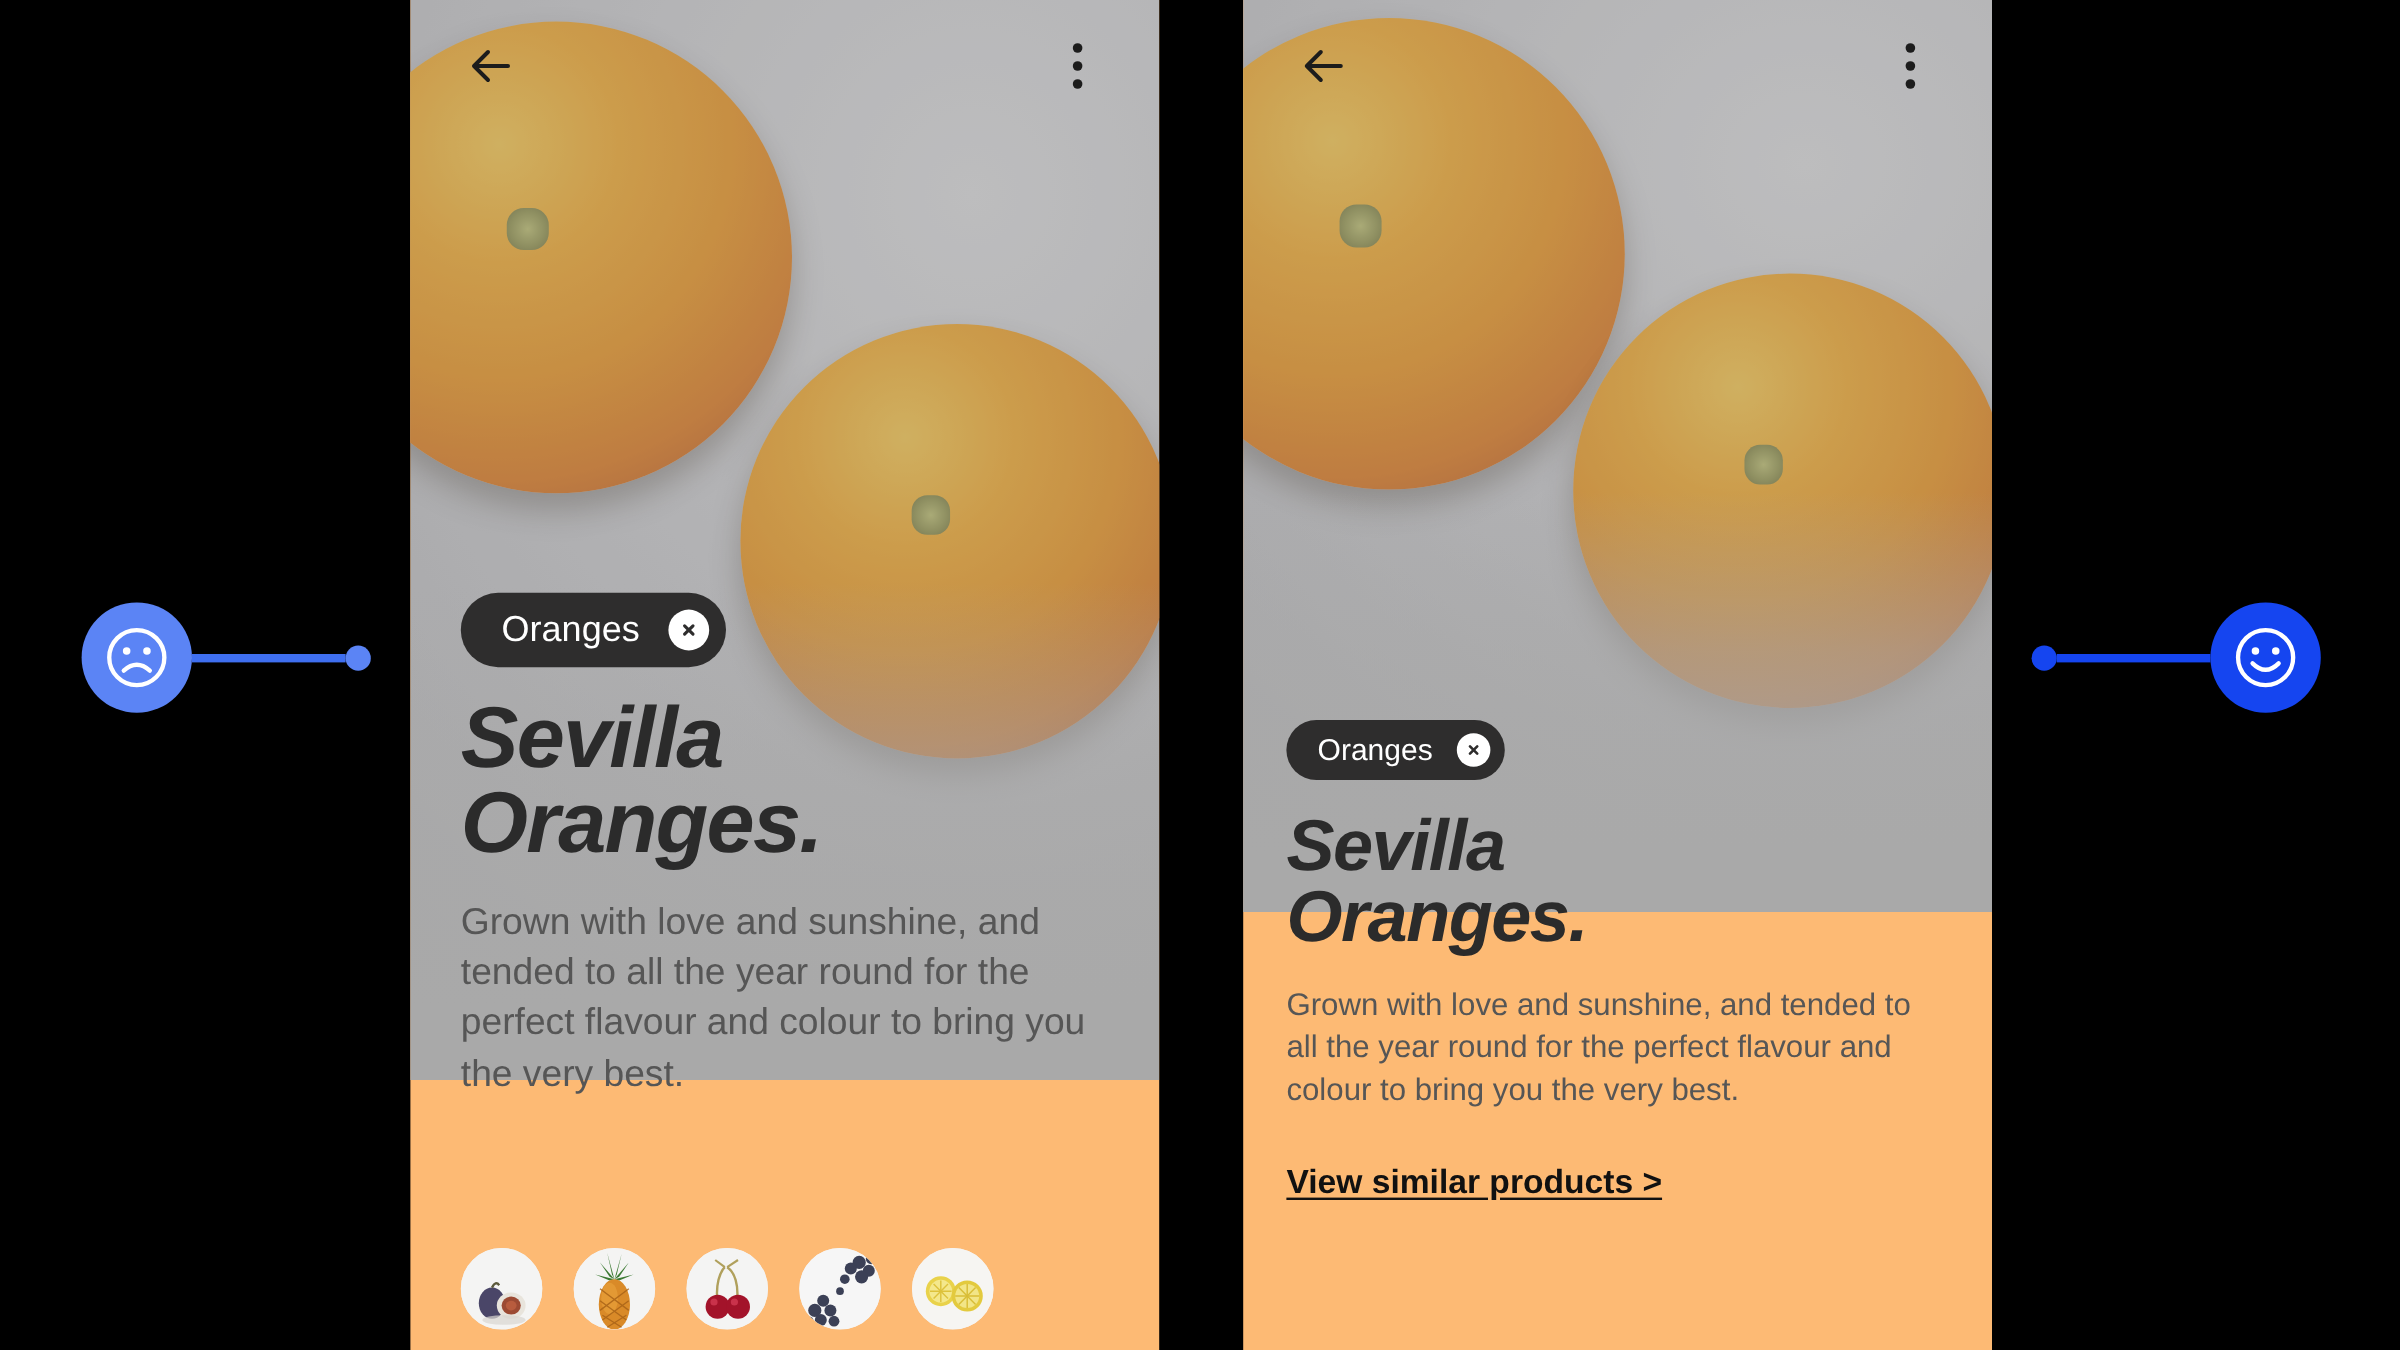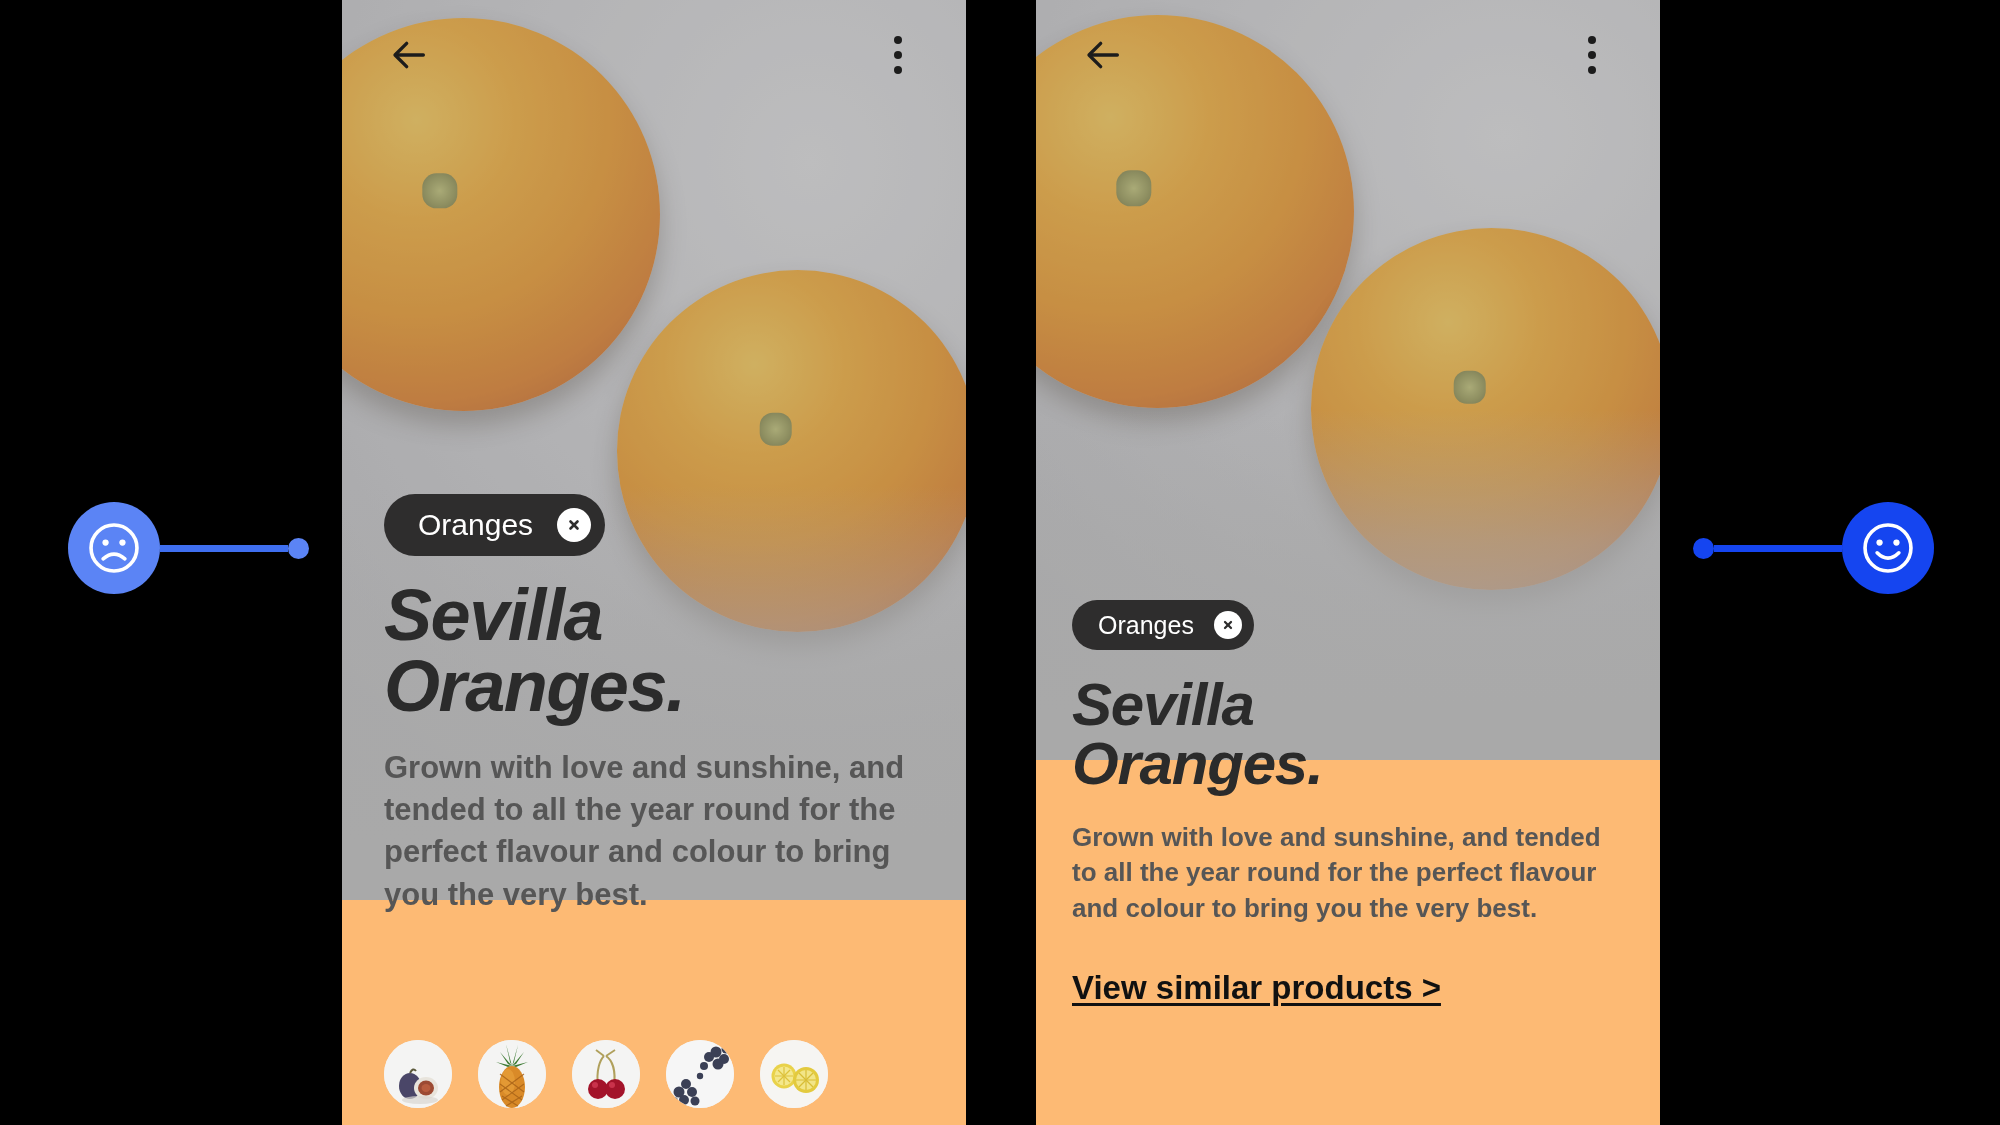--- a/index.html
+++ b/index.html
@@ -124,21 +124,21 @@
 
   .headline {
     color: #2b2b2b;
     font-weight: 700;
     letter-spacing: -0.02em;
     margin: 0;
     font-style: italic;
   }
   .body-copy {
     color: #565656;
-    font-weight: 700;
+    font-weight: 400;
     margin: 0;
   }
   .similar-link {
     display: inline-block;
     color: #111111;
     font-weight: 700;
     text-decoration: underline;
     text-underline-offset: 4px;
     cursor: pointer;
   }
@@ -172,21 +172,21 @@
   #panel-left .thumb-row { top: 1040px; }
 
   
   #panel-right .photo   { top: 0; height: 760px; }
   #panel-right .content { top: 600px; padding: 0 36px; }
   #panel-right .chip       { height: 50px; padding: 0 12px 0 26px; gap: 20px; }
   #panel-right .chip-label { font-size: 25px; }
   #panel-right .chip-x     { width: 28px; height: 28px; }
   #panel-right .headline   { font-size: 60px; line-height: 0.98; margin-top: 26px; }
   #panel-right .body-copy  { font-size: 26px; line-height: 1.38; margin-top: 26px; }
-  #panel-right .similar-link { font-size: 33px; margin-top: 42px; }
+  #panel-right .similar-link { font-size: 28px; margin-top: 42px; }
 
   
   .marker {
     position: absolute;
     display: flex;
     align-items: center;
     z-index: 20;
   }
   .marker-face {
     width: 92px; height: 92px;

